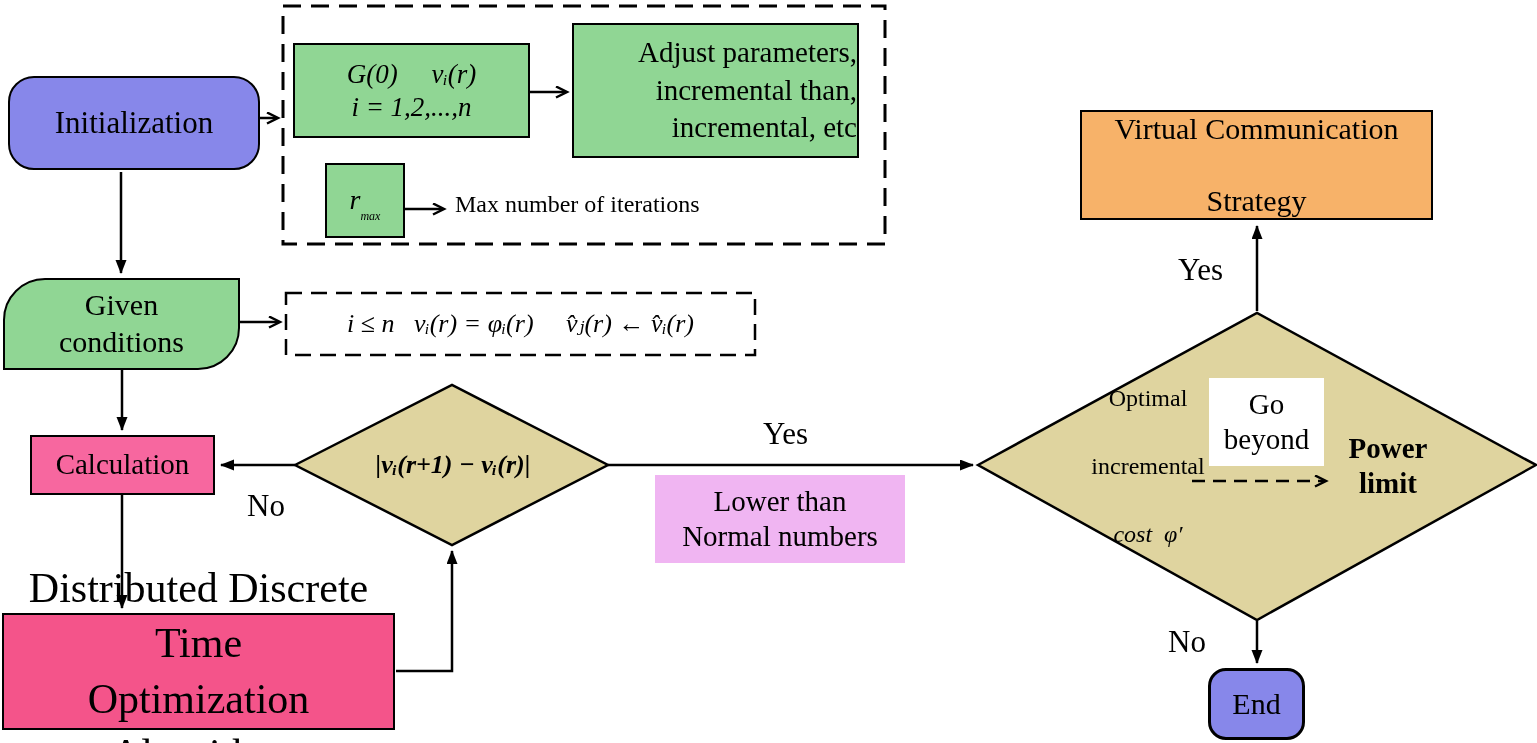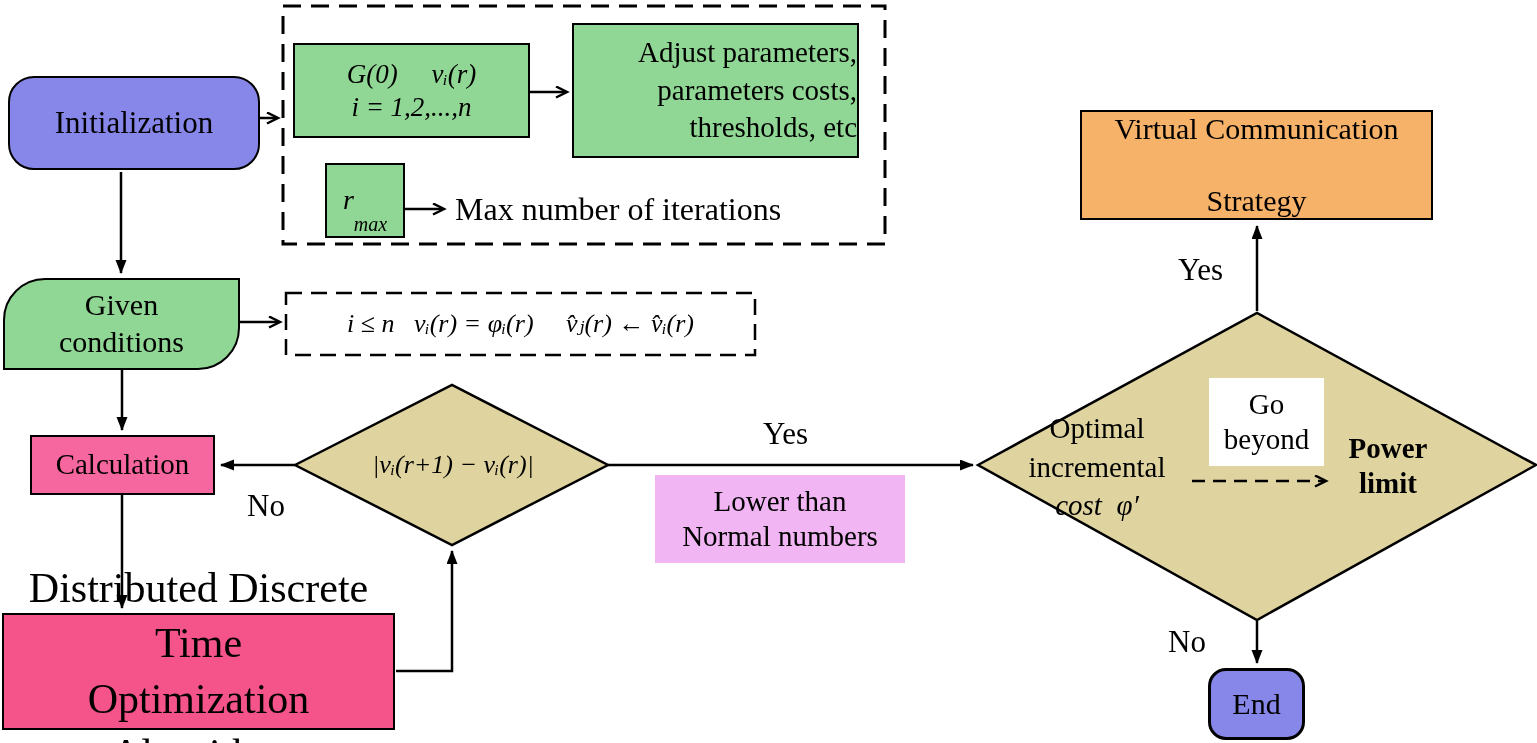--- a/index.html
+++ b/index.html
@@ -20,29 +20,29 @@
     line-height:1.22;
   }
   .noborder{border:none;}
   .lbl{position:absolute;z-index:3;font-size:31px;white-space:nowrap;}
   .math{font-style:italic;white-space:pre;}
   
   #init{left:8px;top:76px;width:252px;height:94px;border-radius:26px;background:var(--c-periwinkle);font-size:31px;}
   #greenFormula{left:293px;top:43px;width:237px;height:95px;background:var(--c-green);font-size:27px;}
   #adjust{left:572px;top:23px;width:287px;height:135px;background:var(--c-green);font-size:29px;line-height:1.3;align-items:flex-end;}
   #rmax{left:325px;top:163px;width:80px;height:75px;background:var(--c-green);font-size:28px;flex-direction:row;align-items:center;}
-  #rmax .sub{font-size:20px;font-style:italic;align-self:flex-end;margin-bottom:0;}
+  #rmax .sub{font-size:12px;font-style:italic;align-self:flex-end;margin-bottom:12px;}
   #maxIter{left:455px;top:191px;width:300px;height:38px;font-size:28px;white-space:nowrap;}
   #given{left:3px;top:278px;width:237px;height:92px;border-radius:42px 0 42px 0;background:var(--c-green);font-size:30px;}
   #condFormula{left:286px;top:293px;width:469px;height:62px;font-size:26px;}
   #calc{left:30px;top:435px;width:185px;height:60px;background:var(--c-pink);font-size:29px;}
-  #smallDiamondLabel{left:312px;top:444px;width:282px;height:42px;font-size:26px;}
+  #smallDiamondLabel{left:312px;top:444px;width:282px;height:42px;font-size:26px;font-weight:bold;}
   #lower{left:655px;top:475px;width:250px;height:88px;background:var(--c-lavender);font-size:29px;}
   #ddtoa{left:2px;top:613px;width:393px;height:117px;background:var(--c-deep_pink);font-size:42px;line-height:1.32;}
-  #optimal{left:995px;top:406px;width:204px;height:122px;font-size:29px;line-height:1.33;}
+  #optimal{left:1046px;top:406px;width:204px;height:122px;font-size:24px;line-height:1.33;gap:36px;}
   #goBeyond{left:1197px;top:378px;width:115px;height:88px;background:#ffffff;font-size:29px;margin-left:12px;}
   #powerLimit{left:1328px;top:423px;width:120px;height:86px;font-size:29px;font-weight:bold;}
   #vcs{left:1080px;top:110px;width:353px;height:110px;background:var(--c-orange);font-size:30px;line-height:1.35;gap:32px;}
   #end{left:1208px;top:668px;width:97px;height:72px;border-radius:18px;background:var(--c-periwinkle);border-width:3px;font-size:30px;}
   
   #lblYes1{left:763px;top:416px;}
   #lblNo1{left:247px;top:488px;}
   #lblYes2{left:1178px;top:252px;}
   #lblNo2{left:1168px;top:624px;}
 </style>
@@ -86,30 +86,30 @@
     <span>Initialization</span>
   </div>
 
   <div class="node math" id="greenFormula">
     <span>G(0)     vᵢ(r)</span>
     <span>i = 1,2,...,n</span>
   </div>
 
   <div class="node" id="adjust">
     <span>Adjust parameters,</span>
-    <span>parameters costs,</span>
-    <span>thresholds, etc</span>
+    <span>incremental than,</span>
+    <span>incremental, etc</span>
   </div>
 
   <div class="node" id="rmax">
     <span class="math">r</span>
       <span class="sub">max</span>
   </div>
 
-  <div class="lbl" id="maxIter" style="font-size:32px;text-align:center;">Max number of iterations</div>
+  <div class="lbl" id="maxIter" style="font-size:24px;">Max number of iterations</div>
 
   <div class="node" id="given">
     <span>Given</span>
     <span>conditions</span>
   </div>
 
   <div class="node noborder math" id="condFormula">i ≤ n   vᵢ(r) = φᵢ(r)     v̂ⱼ(r) ← v̂ᵢ(r)</div>
 
   <div class="node" id="calc">
     <span>Calculation</span>

